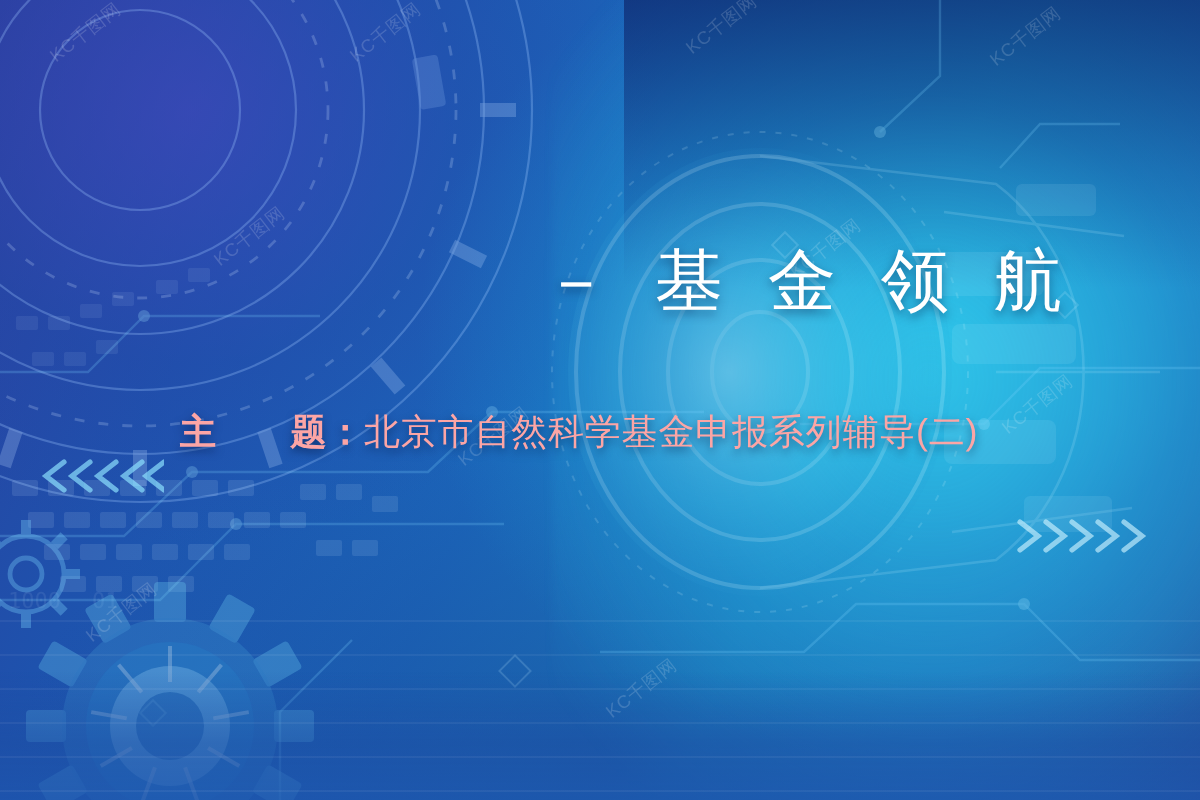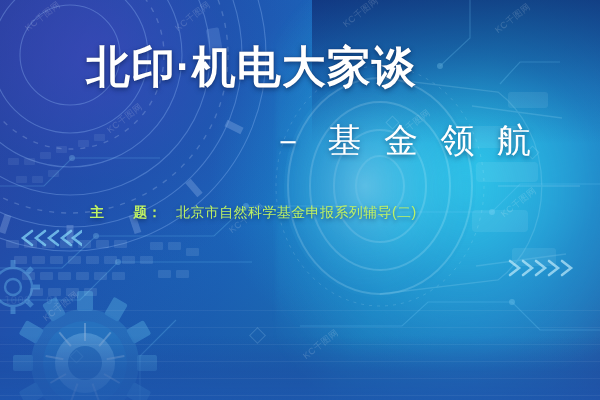--- a/index.html
+++ b/index.html
@@ -162,23 +162,23 @@
     position: absolute;
     left: 90px;
     top: 204px;
     display: flex;
     flex-direction: column;
     gap: 14px;
   }
   .info-row {
     display: flex;
     align-items: flex-end;
-    font-size: 14px;
+    font-size: 18px;
     font-weight: 700;
-    color: #bef264;
+    color: #fca5a5;
     letter-spacing: 0.4px;
     text-shadow: 0 2px 4px rgba(6,26,70,0.55);
     white-space: nowrap;
   }
   .info-label {
     display: inline-block;
     min-width: 86px;
     font-weight: 700;
   }
   .info-value { font-weight: 400; }
@@ -448,21 +448,20 @@
     <span class="wm" style="left:104px; top:112px;">KC千图网</span>
     <span class="wm" style="left:392px; top:118px;">KC千图网</span>
     <span class="wm" style="left:498px; top:196px;">KC千图网</span>
     <span class="wm" style="left:226px; top:212px;">KC千图网</span>
     <span class="wm" style="left:40px;  top:300px;">KC千图网</span>
     <span class="wm" style="left:300px; top:338px;">KC千图网</span>
   </div>
 
   <div class="content">
 
-    <div class="title">北印·机电大家谈</div>
 
     <div class="subtitle">－ 基 金 领 航</div>
 
     <div class="info">
 
       <div class="info-row">
         <span class="info-label">主　　题：</span>
         <span class="info-value">北京市自然科学基金申报系列辅导(二)</span>
       </div>
 

